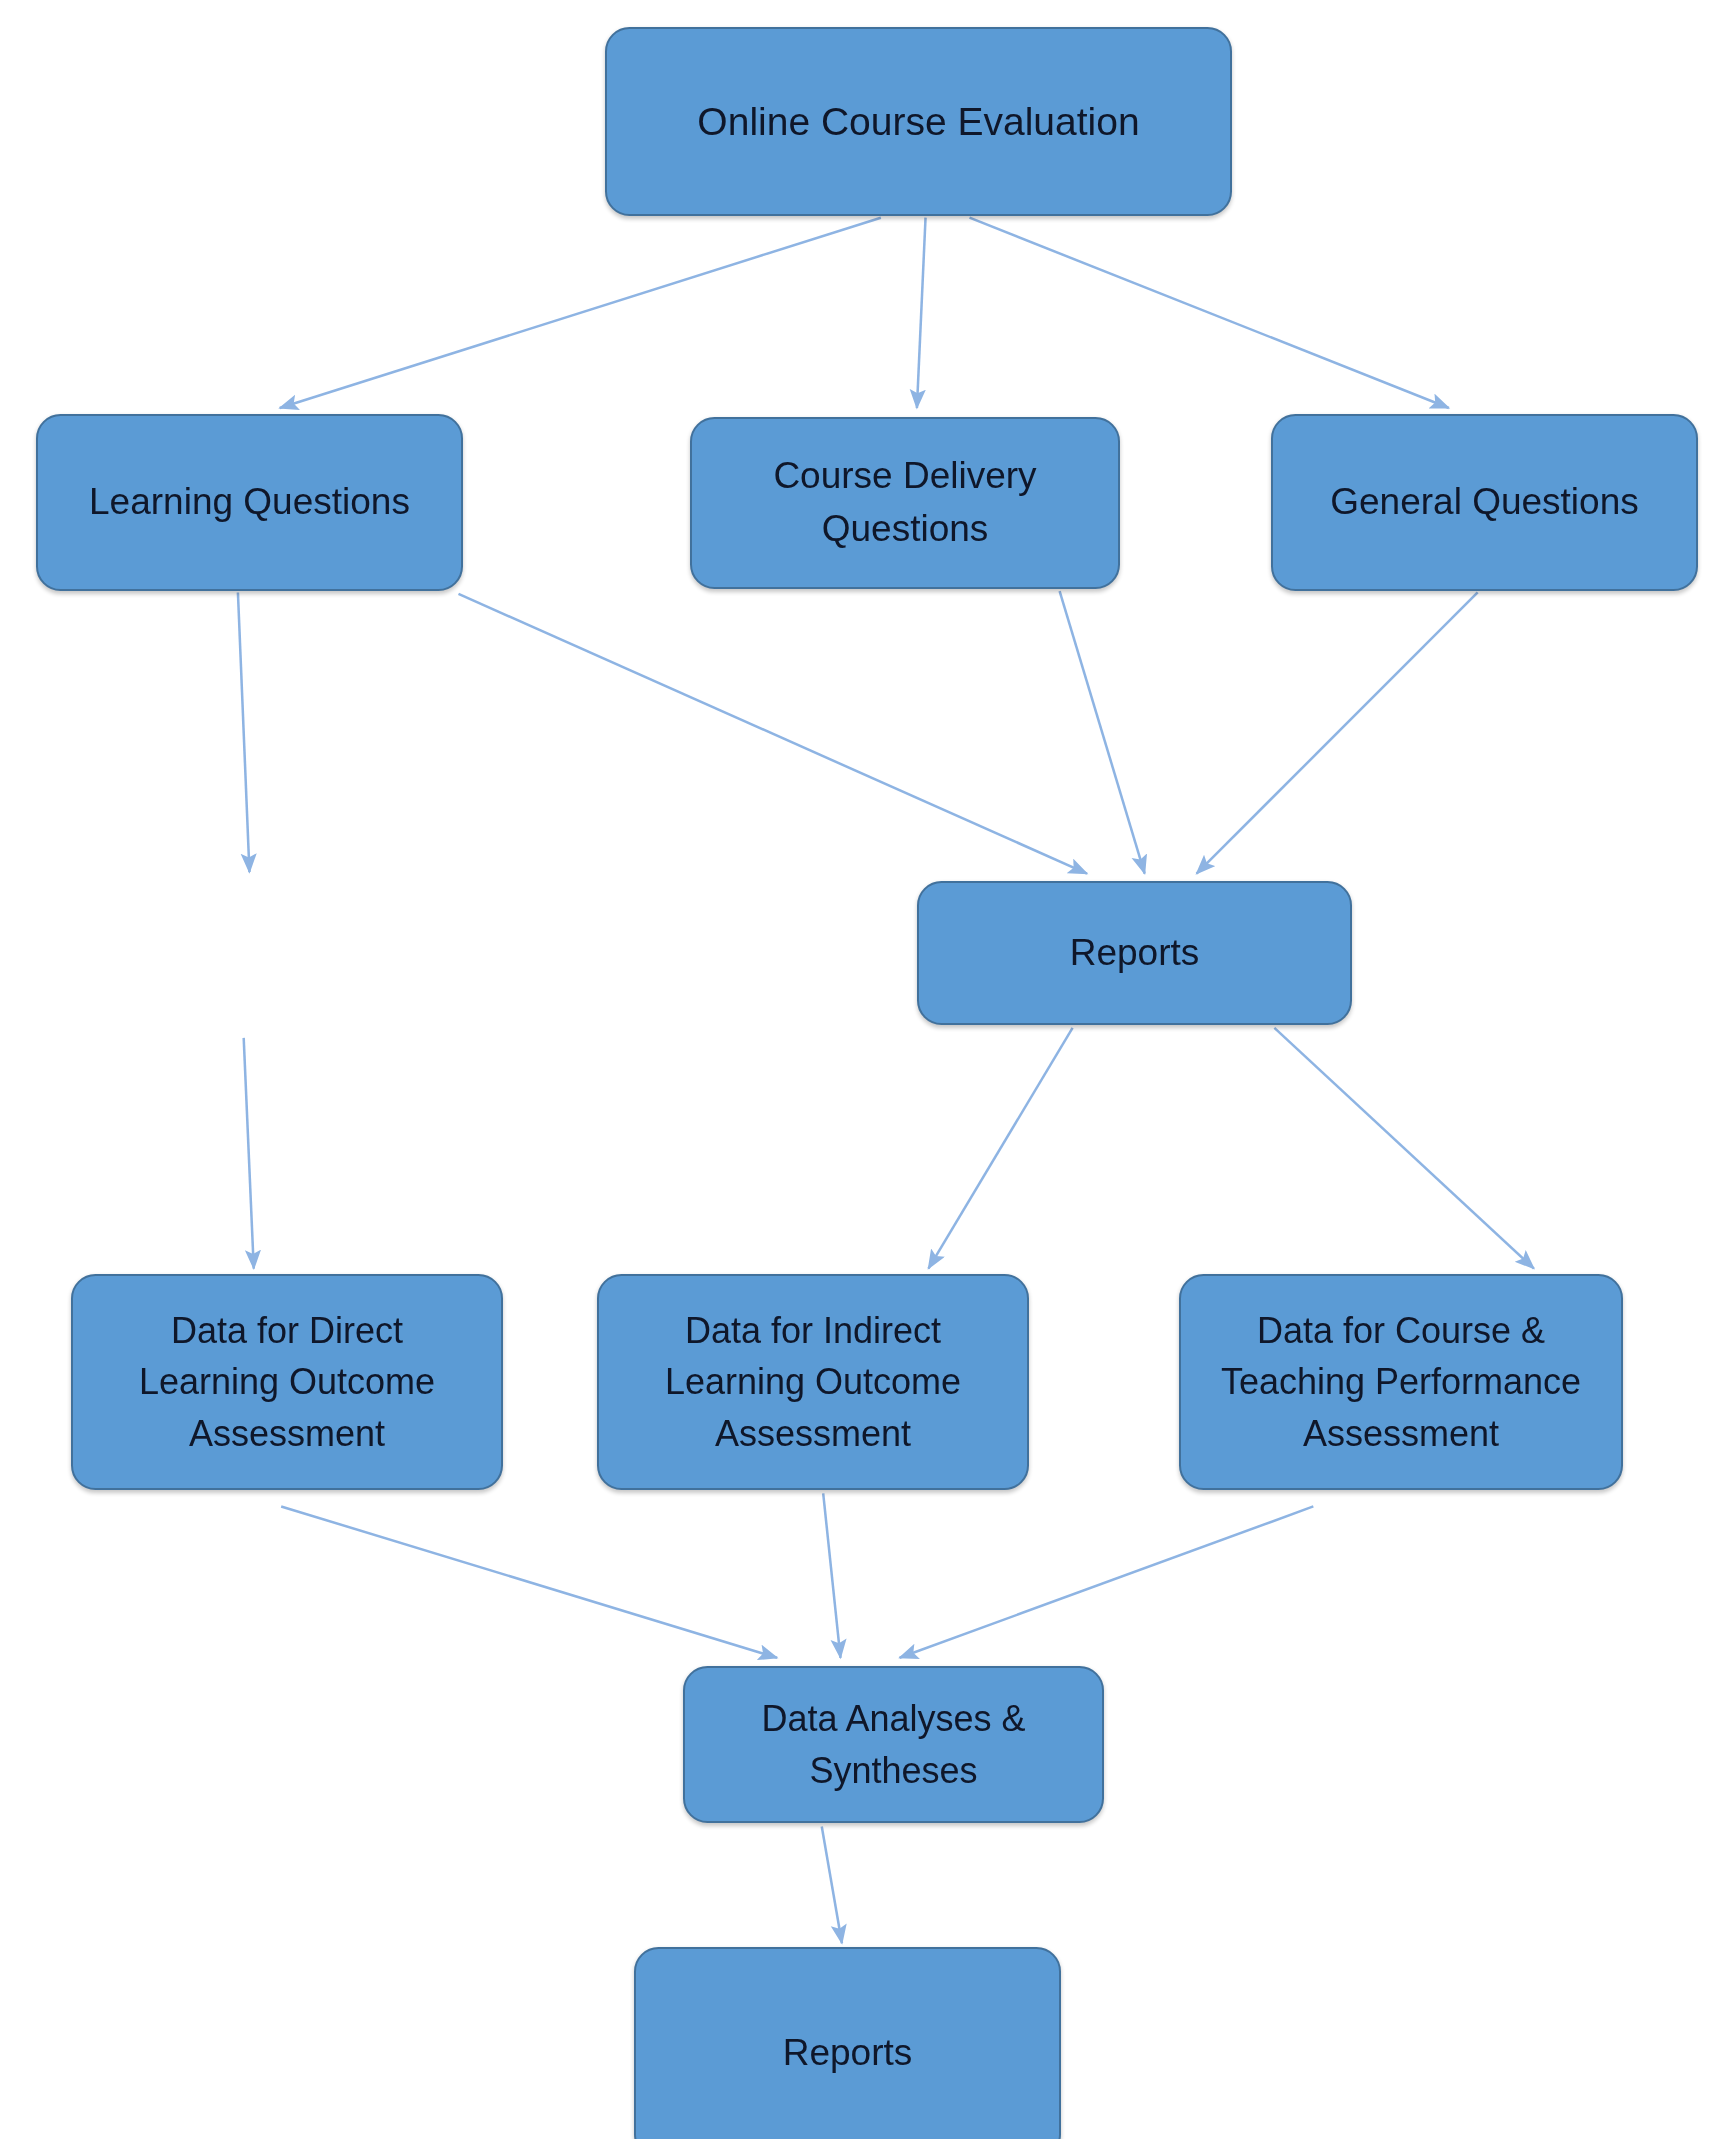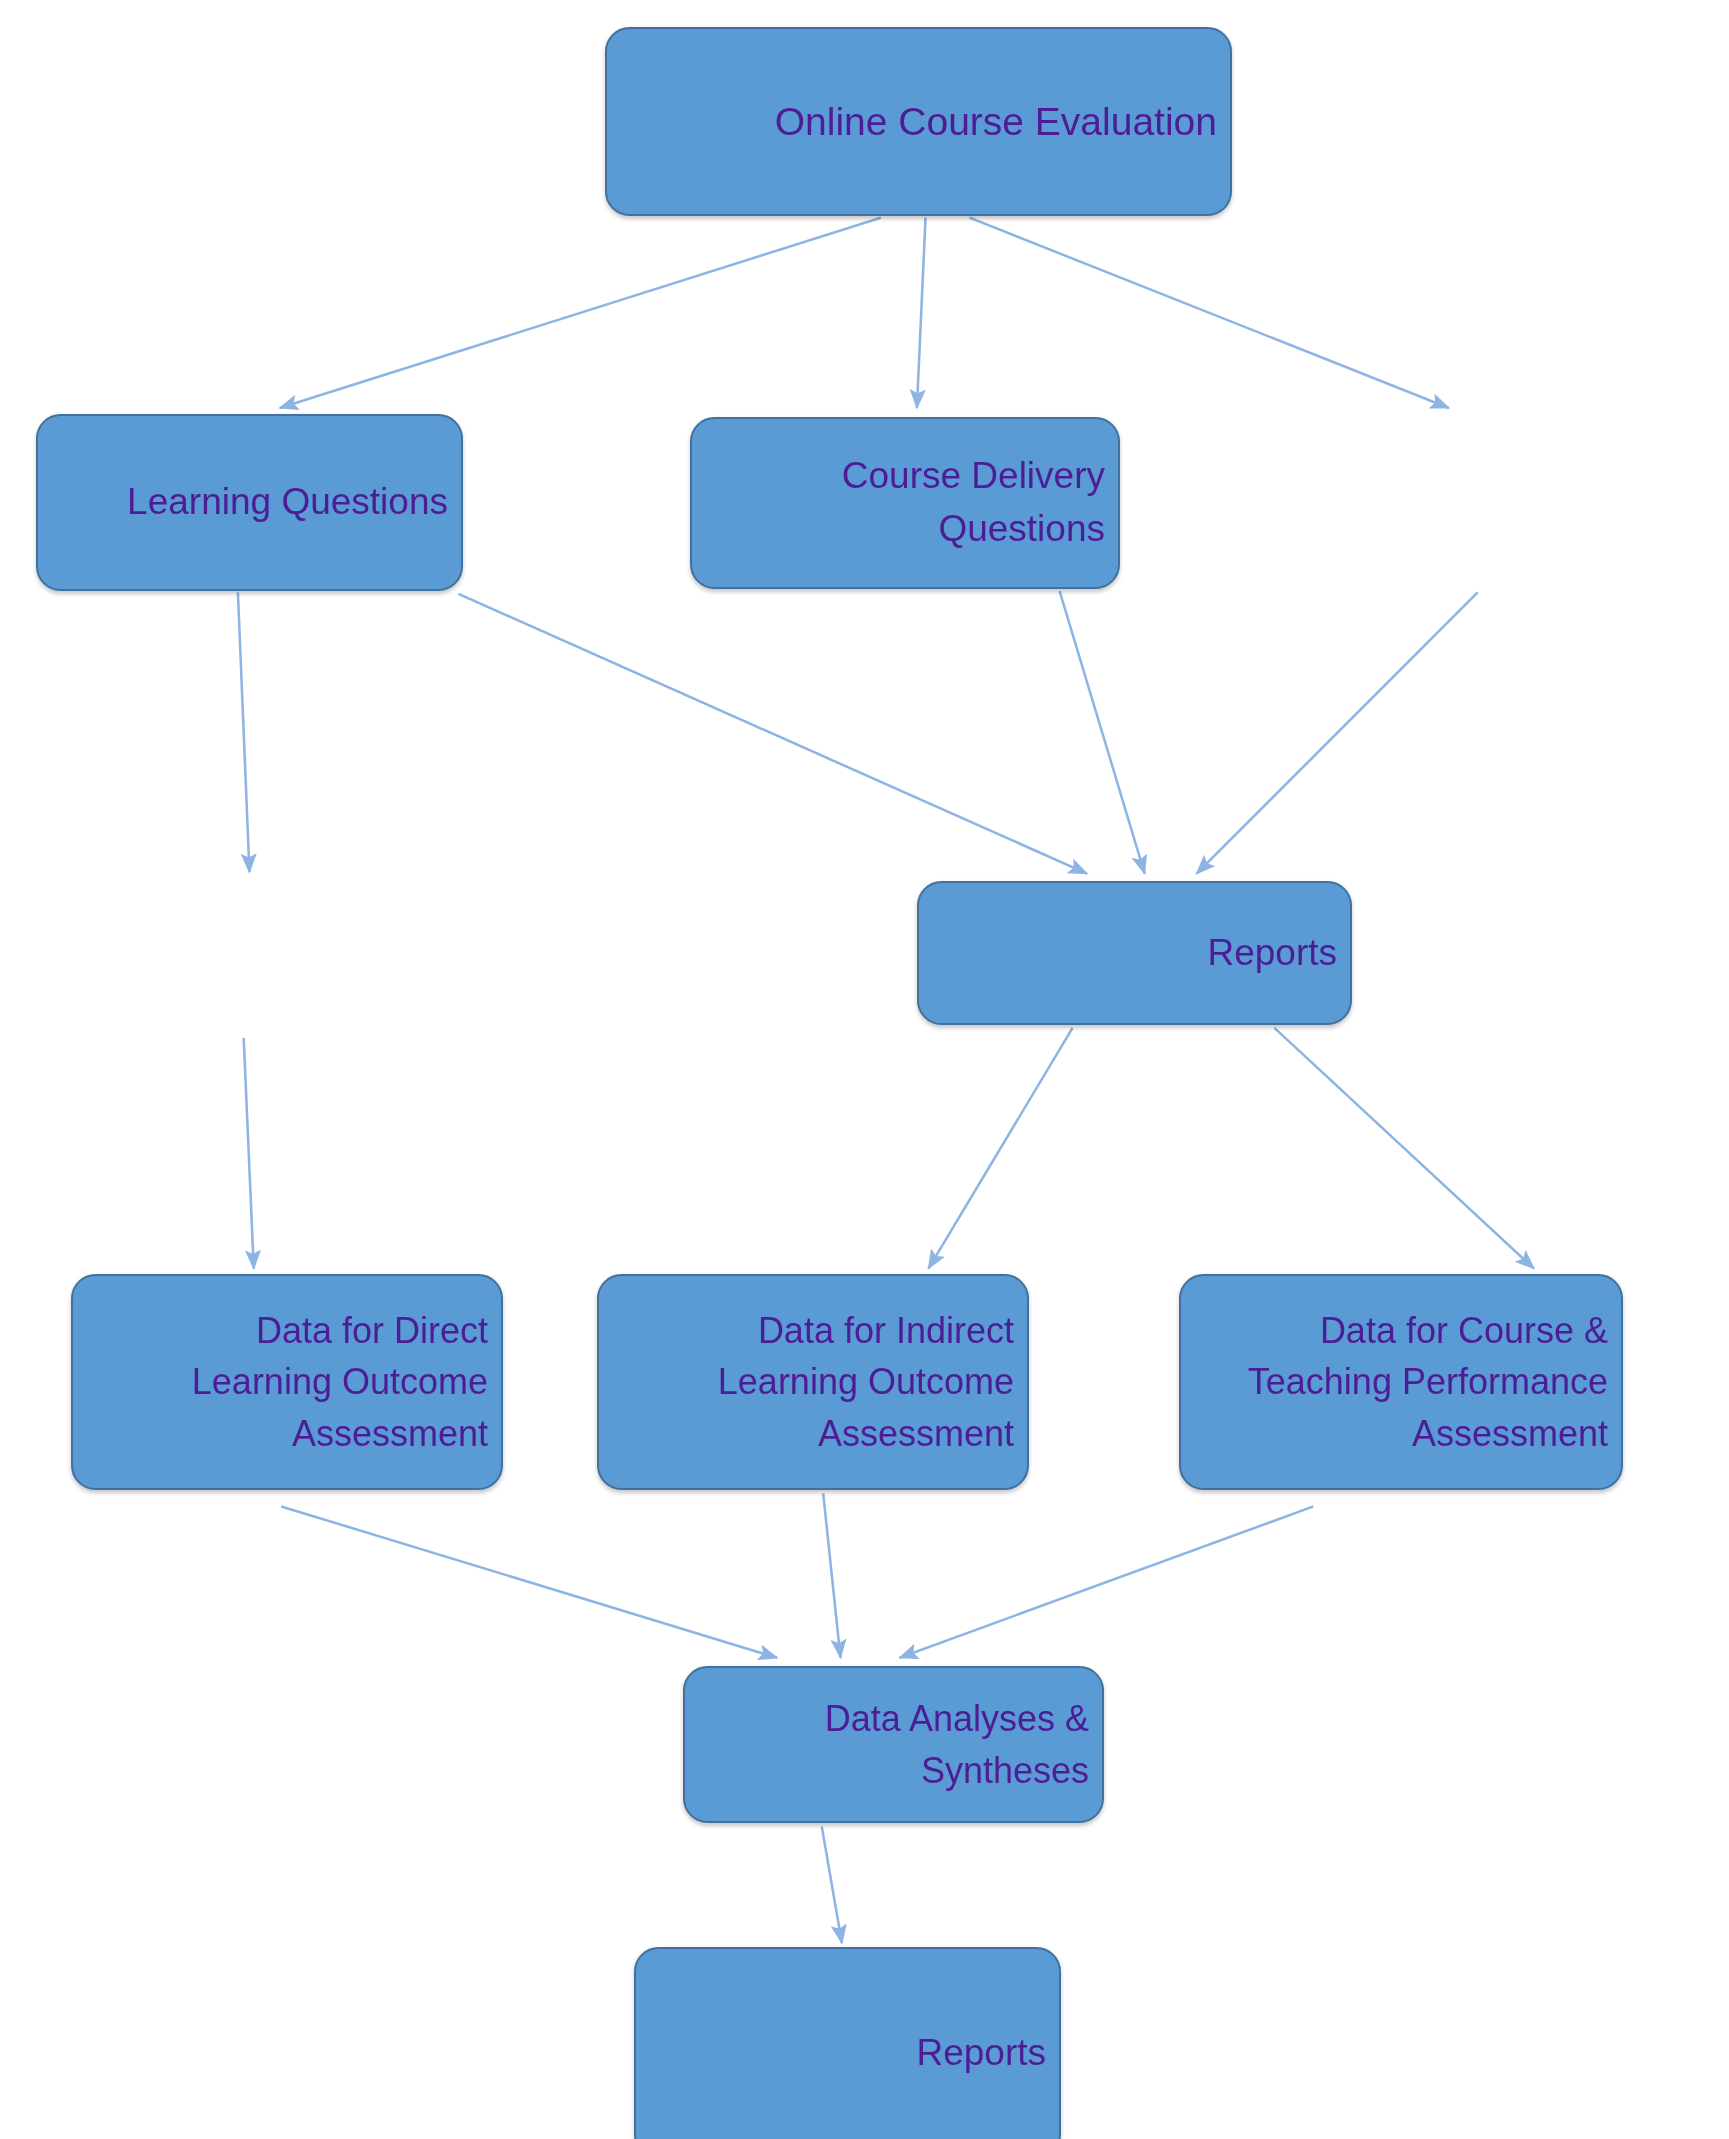--- a/index.html
+++ b/index.html
@@ -24,26 +24,26 @@
     width: 1730px;
     height: 2140px;
     pointer-events: none;
   }
   .node {
     position: absolute;
     box-sizing: border-box;
     display: flex;
     align-items: center;
     justify-content: center;
-    text-align: right;
+    text-align: center;
     border-radius: 24.5px;
     background: #5B9BD5;
     border: 2.2px solid #41719C;
     box-shadow: 0 2.9px 4.3px rgba(0,0,0,0.22);
-    color: #4c1d95;
+    color: #0f172a;
     line-height: 1.42;
     padding: 4.3px 13px;
     z-index: 2;
   }
   .node-label {
     display: block;
     width: 100%;
     white-space: pre-line;
     font-weight: 400;
   }
@@ -86,20 +86,23 @@
 
   <div class="node fs-mid" style="left:36px; top:414px; width:427px; height:177px;">
     <span class="node-label">Learning Questions</span>
   </div>
 
   <div class="node fs-mid" style="left:690px; top:417px; width:430px; height:172px;">
     <span class="node-label">Course Delivery
 Questions</span>
   </div>
 
+  <div class="node fs-mid" style="left:1271px; top:414px; width:427px; height:177px;">
+    <span class="node-label">General Questions</span>
+  </div>
 
 
   <div class="node fs-mid" style="left:917px; top:881px; width:435px; height:144px;">
     <span class="node-label">Reports</span>
   </div>
 
   <div class="node fs-small" style="left:39px; top:1274px; width:432px; height:216px;margin-left:32px;">
     <span class="node-label">Data for Direct
 Learning Outcome
 Assessment</span>

